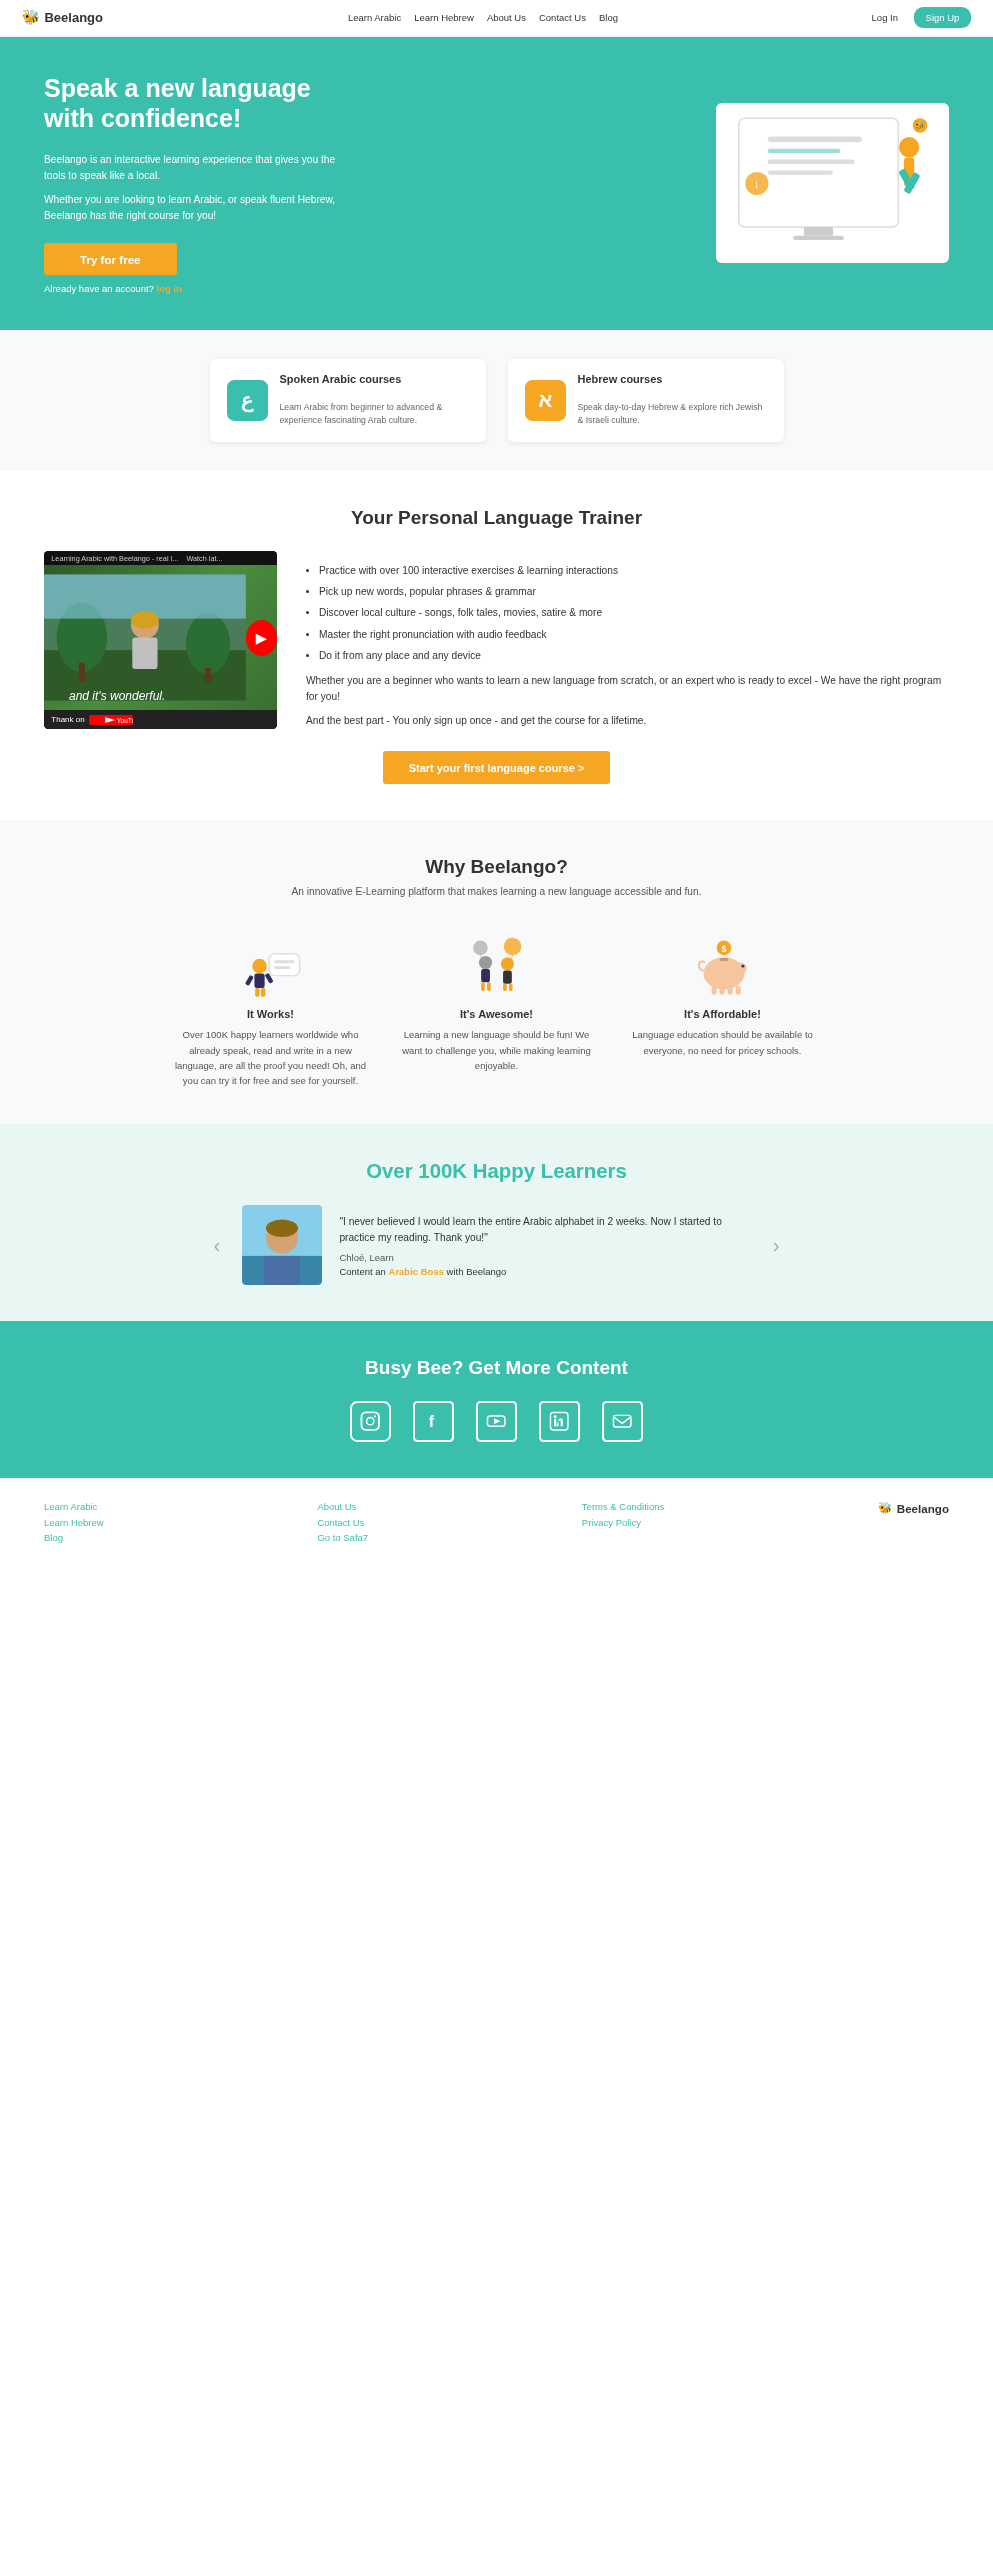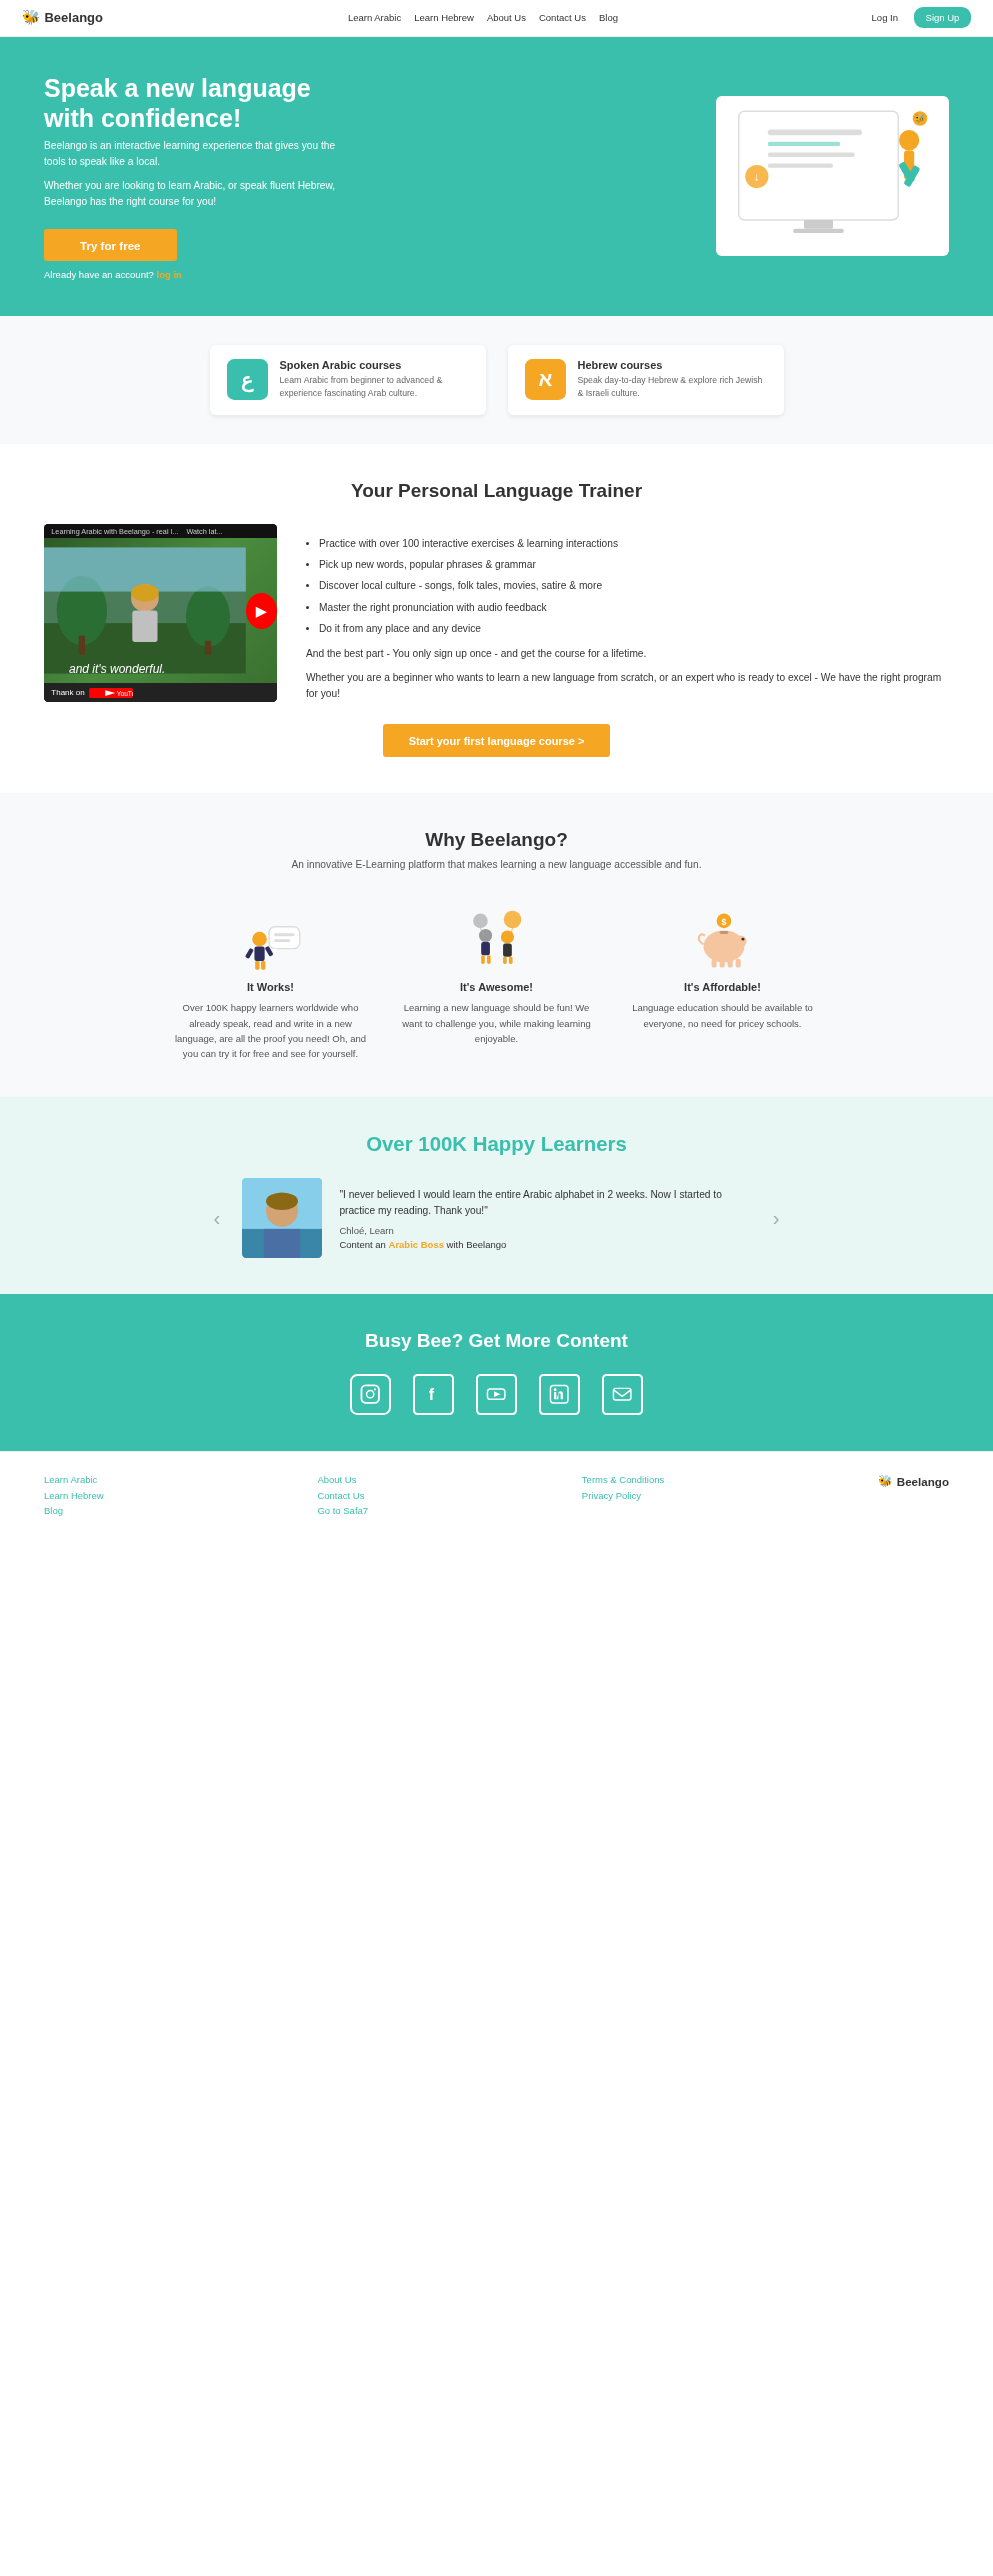--- a/index.html
+++ b/index.html
@@ -21,21 +21,21 @@
       background: #3bbfad; color: #fff; border: none; border-radius: 9px;
       padding: 5.1px 11.6px; font-size: 9.5px; cursor: pointer;
     }
 
     
     .hero {
       background: #3bbfad; padding: 36px 44px; display: flex;
       align-items: center; justify-content: space-between; min-height: 204px;
     }
     .hero-text { max-width: 305px; }
-    .hero-text h1 { font-size: 25px; font-weight: 900; color: #fff; line-height: 1.2; margin-bottom: 5px; }
+    .hero-text h1 { font-size: 25px; font-weight: 900; color: #fff; line-height: 1.2; margin-bottom: 19px; }
     .hero-text p { color: #fff; font-size: 10.2px; line-height: 1.6; margin-bottom: 7.3px; }
     .btn-try {
       background: #f5a623; color: #fff; border: none; border-radius: 2.9px;
       padding: 9.5px 36px; font-size: 11.6px; font-weight: bold; cursor: pointer;
       margin-top: 11.6px; display: inline-block;
     }
     .hero-login { color: #fff; font-size: 9.5px; margin-top: 7.3px; }
     .hero-login a { color: #f5a623; text-decoration: none; font-weight: bold; }
     .hero-image {
       width: 233px; height: 160px; background: #fff; border-radius: 5.8px;
@@ -52,21 +52,21 @@
       display: flex; align-items: center; gap: 11.6px; flex: 1; max-width: 276px;
       box-shadow: 0 1.5px 5.8px rgba(0,0,0,0.08);
     }
     .course-icon {
       width: 41px; height: 41px; border-radius: 7.3px;
       display: flex; align-items: center; justify-content: center;
       font-size: 20.4px; font-weight: bold; flex-shrink: 0;
     }
     .arabic-icon { background: #3bbfad; color: #fff; }
     .hebrew-icon { background: #f5a623; color: #fff; }
-    .course-info h3 { font-size: 11px; font-weight: bold; margin-bottom: 3px; }
+    .course-info h3 { font-size: 11px; font-weight: bold; margin-bottom: 16px; }
     .course-info p { font-size: 8.7px; color: #666; line-height: 1.5; }
 
     
     .trainer-section { padding: 36px 44px; background: #fff; }
     .trainer-section h2 { text-align: center; font-size: 19px; font-weight: 900; margin-bottom: 22px; }
     .trainer-content { display: flex; gap: 29px; align-items: flex-end; }
     .video-container {
       width: 233px; flex-shrink: 0; background: #000; border-radius: 4.4px; overflow: hidden; position: relative;
     }
     .video-thumb {
@@ -264,22 +264,22 @@
       </div>
     </div>
     <div class="trainer-features">
       <ul>
         <li>Practice with over 100 interactive exercises &amp; learning interactions</li>
         <li>Pick up new words, popular phrases &amp; grammar</li>
         <li>Discover local culture - songs, folk tales, movies, satire &amp; more</li>
         <li>Master the right pronunciation with audio feedback</li>
         <li>Do it from any place and any device</li>
       </ul>
+      <p>Whether you are a beginner who wants to learn a new language from scratch, or an expert who is ready to excel - We have the right program for you!</p>
       <p>And the best part - You only sign up once - and get the course for a lifetime.</p>
-      <p>Whether you are a beginner who wants to learn a new language from scratch, or an expert who is ready to excel - We have the right program for you!</p>
     </div>
   </div>
   <button class="btn-start-course">Start your first language course &gt;</button>
 </section>
 
 <section class="why-section">
   <h2>Why Beelango?</h2>
   <p class="subtitle">An innovative E-Learning platform that makes learning a new language accessible and fun.</p>
   <div class="why-cards">
 

